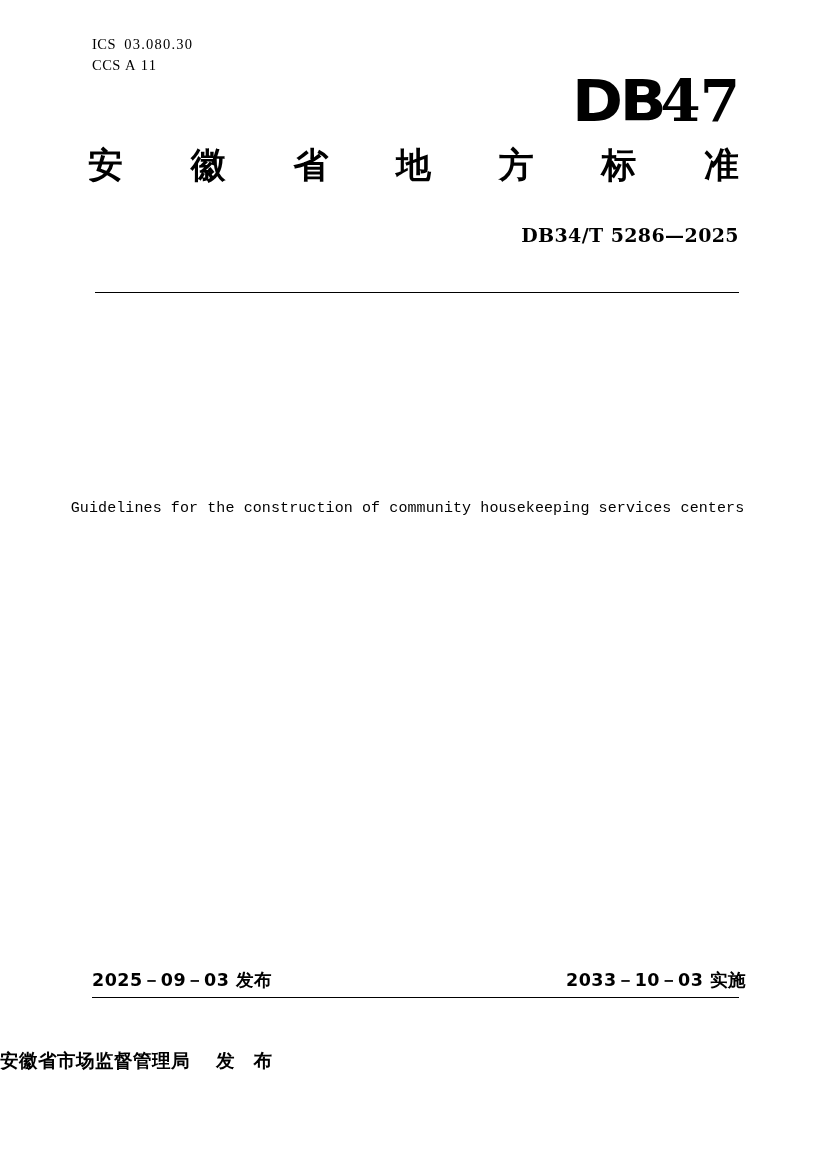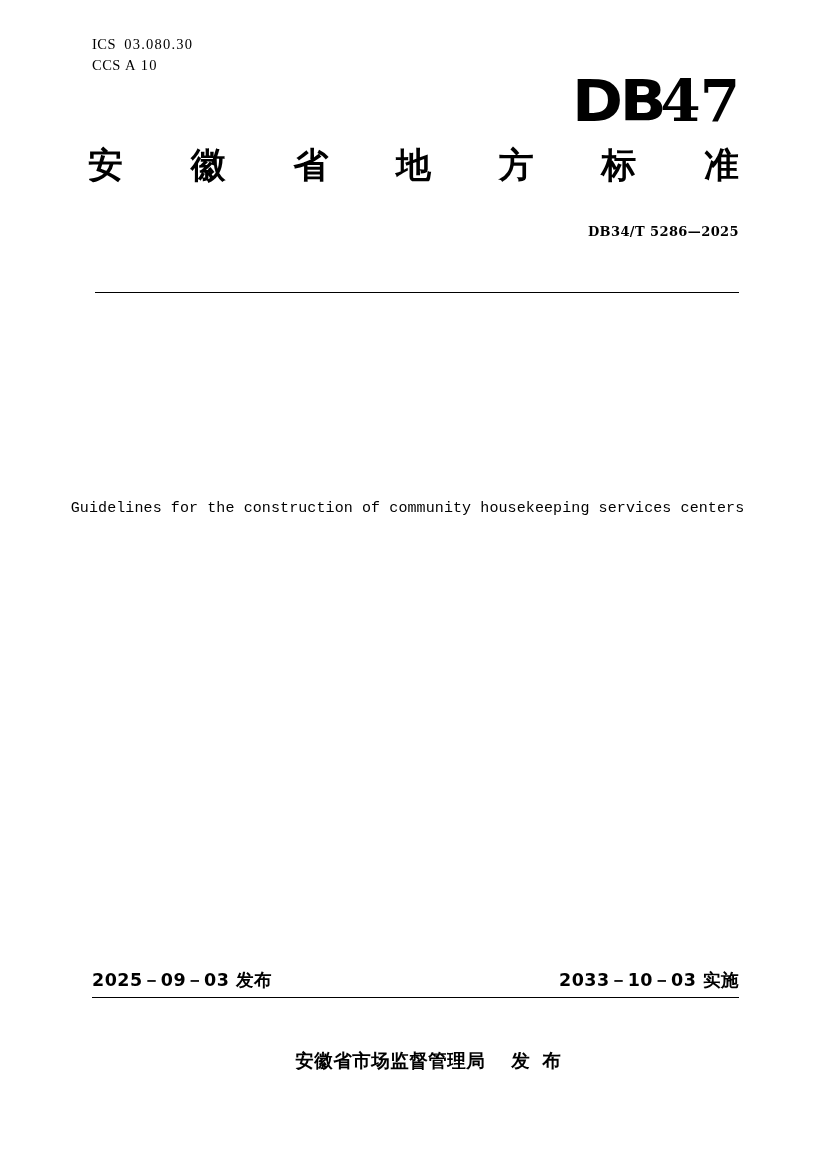--- a/index.html
+++ b/index.html
@@ -81,21 +81,21 @@
   }
   .std-title span { display: inline-block; }
 
   
   .std-number {
     position: absolute;
     right: 76px;
     top: 224px;
     font-family: "DejaVu Serif", serif;
     font-weight: bold;
-    font-size: 13px;
+    font-size: 19px;
     letter-spacing: 0.4px;
   }
 
   
   .rule-top {
     position: absolute;
     left: 95px;
     right: 76px;
     top: 292px;
     height: 0;
@@ -122,21 +122,21 @@
     text-align: center;
     font-family: Liberation Mono, monospace;
     font-size: 15px;
     letter-spacing: 0.1px;
   }
 
   
   .dates {
     position: absolute;
     left: 92px;
-    right: 76px;
+    right: 69px;
     top: 968px;
     display: flex;
     justify-content: space-between;
     font-family: "DejaVu Sans", sans-serif;
     font-weight: bold;
     font-size: 17.5px;
     letter-spacing: 0.5px;
   }
   .rule-bottom {
     position: absolute;
@@ -146,38 +146,37 @@
     height: 0;
     border-top: 1.6px solid #000;
   }
 
   
   .issuer {
     position: absolute;
     left: 0;
     right: 0;
     top: 1048px;
-    text-align: center;
-    font-family: Liberation Serif, serif;
+    text-align: left;
+    font-family: Liberation Mono, monospace;
     font-weight: bold;
     font-size: 18.5px;
     letter-spacing: 0.5px;
-    padding-left: 45px;
   }
   .issuer .gap { display: inline-block; width: 26px; }
   .issuer .pub { letter-spacing: 4px; }
 </style>
 </head>
 <body>
 
 <div class="page">
 
   <div class="ics-block">
     <div class="ics-line"><span class="lbl">ICS</span>&nbsp;&nbsp;<span class="val">03.080.30</span></div>
-    <div class="ics-line"><span class="lbl">CCS</span>&nbsp;<span class="val">A 10</span></div>
+    <div class="ics-line"><span class="lbl">CCS</span>&nbsp;<span class="val">A 11</span></div>
   </div>
 
   <div class="db-logo">
     <span class="db">DB</span>
       <span class="num">47</span>
   </div>
 
   <div class="std-title">
     <span>安</span>
     <span>徽</span>

